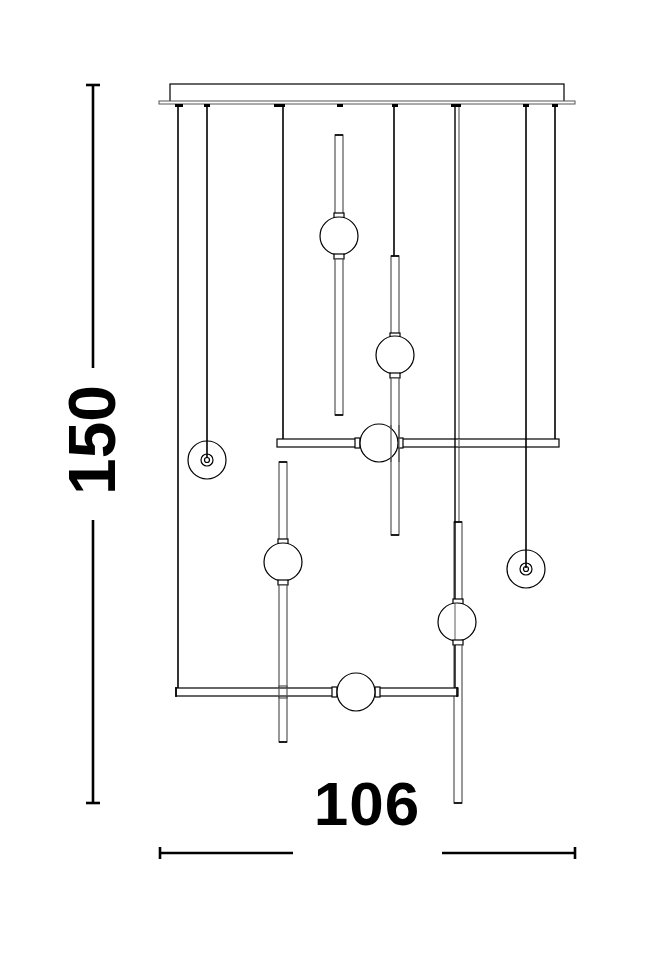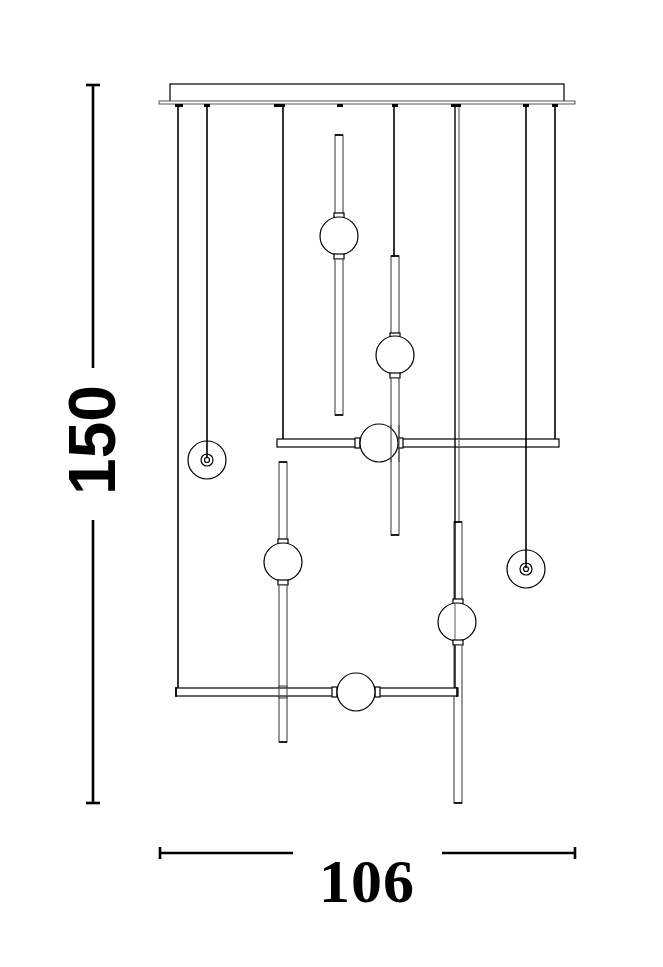--- a/index.html
+++ b/index.html
@@ -3,22 +3,22 @@
   <meta charset="utf-8">
   <style>
     html, body { margin: 0; padding: 0; background: #ffffff; }
     body { width: 663px; height: 967px; position: relative; overflow: hidden;
            font-family: "Liberation Sans", sans-serif; }
     #drawing { position: absolute; left: 0; top: 0; width: 663px; height: 967px; }
     .dim-label { position: absolute; font-family: "Liberation Sans", sans-serif;
                  font-weight: bold; color: #000; line-height: 1; }
     #dim-height-label { left: 92px; top: 440px; font-size: 66px;
                         transform: translate(-50%, -50%) rotate(-90deg); transform-origin: center; }
-    #dim-width-label { left: 367px; top: 881px; font-size: 62px;
-                       transform: translate(-50%, -50%); letter-spacing: 1px; font-family: Liberation Serif, serif; }
+    #dim-width-label { left: 367px; top: 804px; font-size: 62px;
+                       transform: translate(-50%, -50%); letter-spacing: 1px; }
   </style>
 </head>
 <body>
 
 <svg id="drawing" viewBox="0 0 663 967" xmlns="http://www.w3.org/2000/svg" fill="none" stroke="#000" stroke-width="1.2">
 
   <g stroke="#000" stroke-width="2.6">
     <line x1="86" y1="85" x2="100" y2="85"></line>
     <line x1="93" y1="85" x2="93" y2="368"></line>
     <line x1="93" y1="520" x2="93" y2="803"></line>

